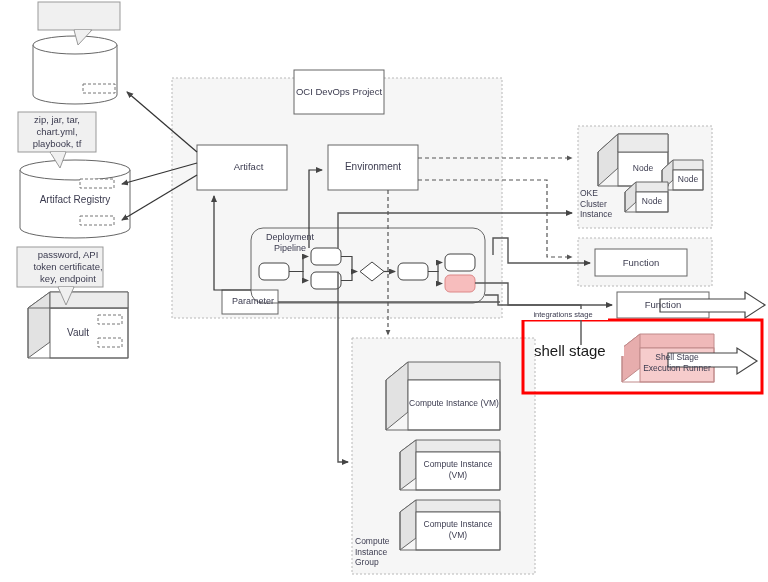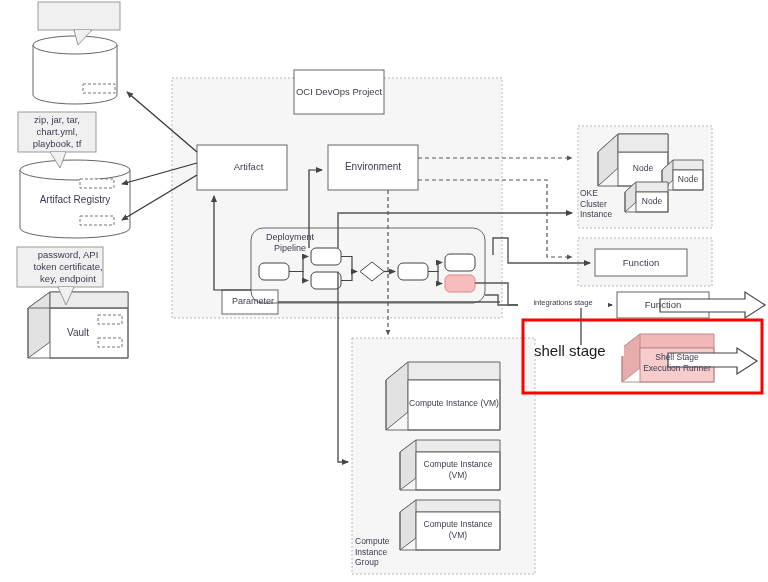--- a/index.html
+++ b/index.html
@@ -42,20 +42,21 @@
     font-size: 9.5px;
     line-height: 12px;
   }
   .big-label {
     font-size: 15px;
     color: #1a1a1a;
   }
   .tiny-label {
     font-size: 7.5px;
     color: #3b3b4f;
+    margin-top: 12px;
   }
   .grp-label {
     font-size: 8.5px;
     color: #3b3b4f;
     line-height: 10.5px;
     text-align: left;
   }
 </style>
 </head>
 <body>

